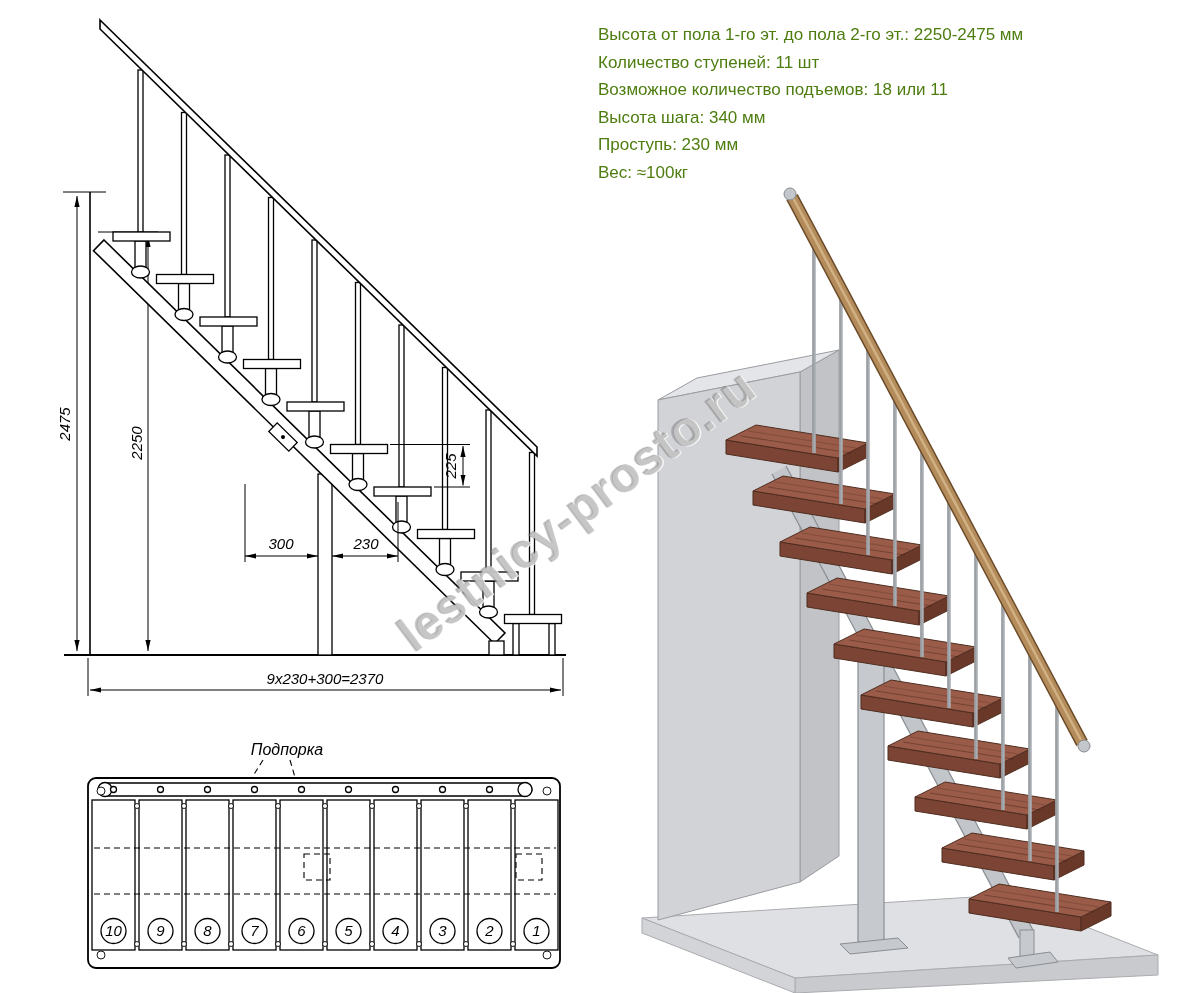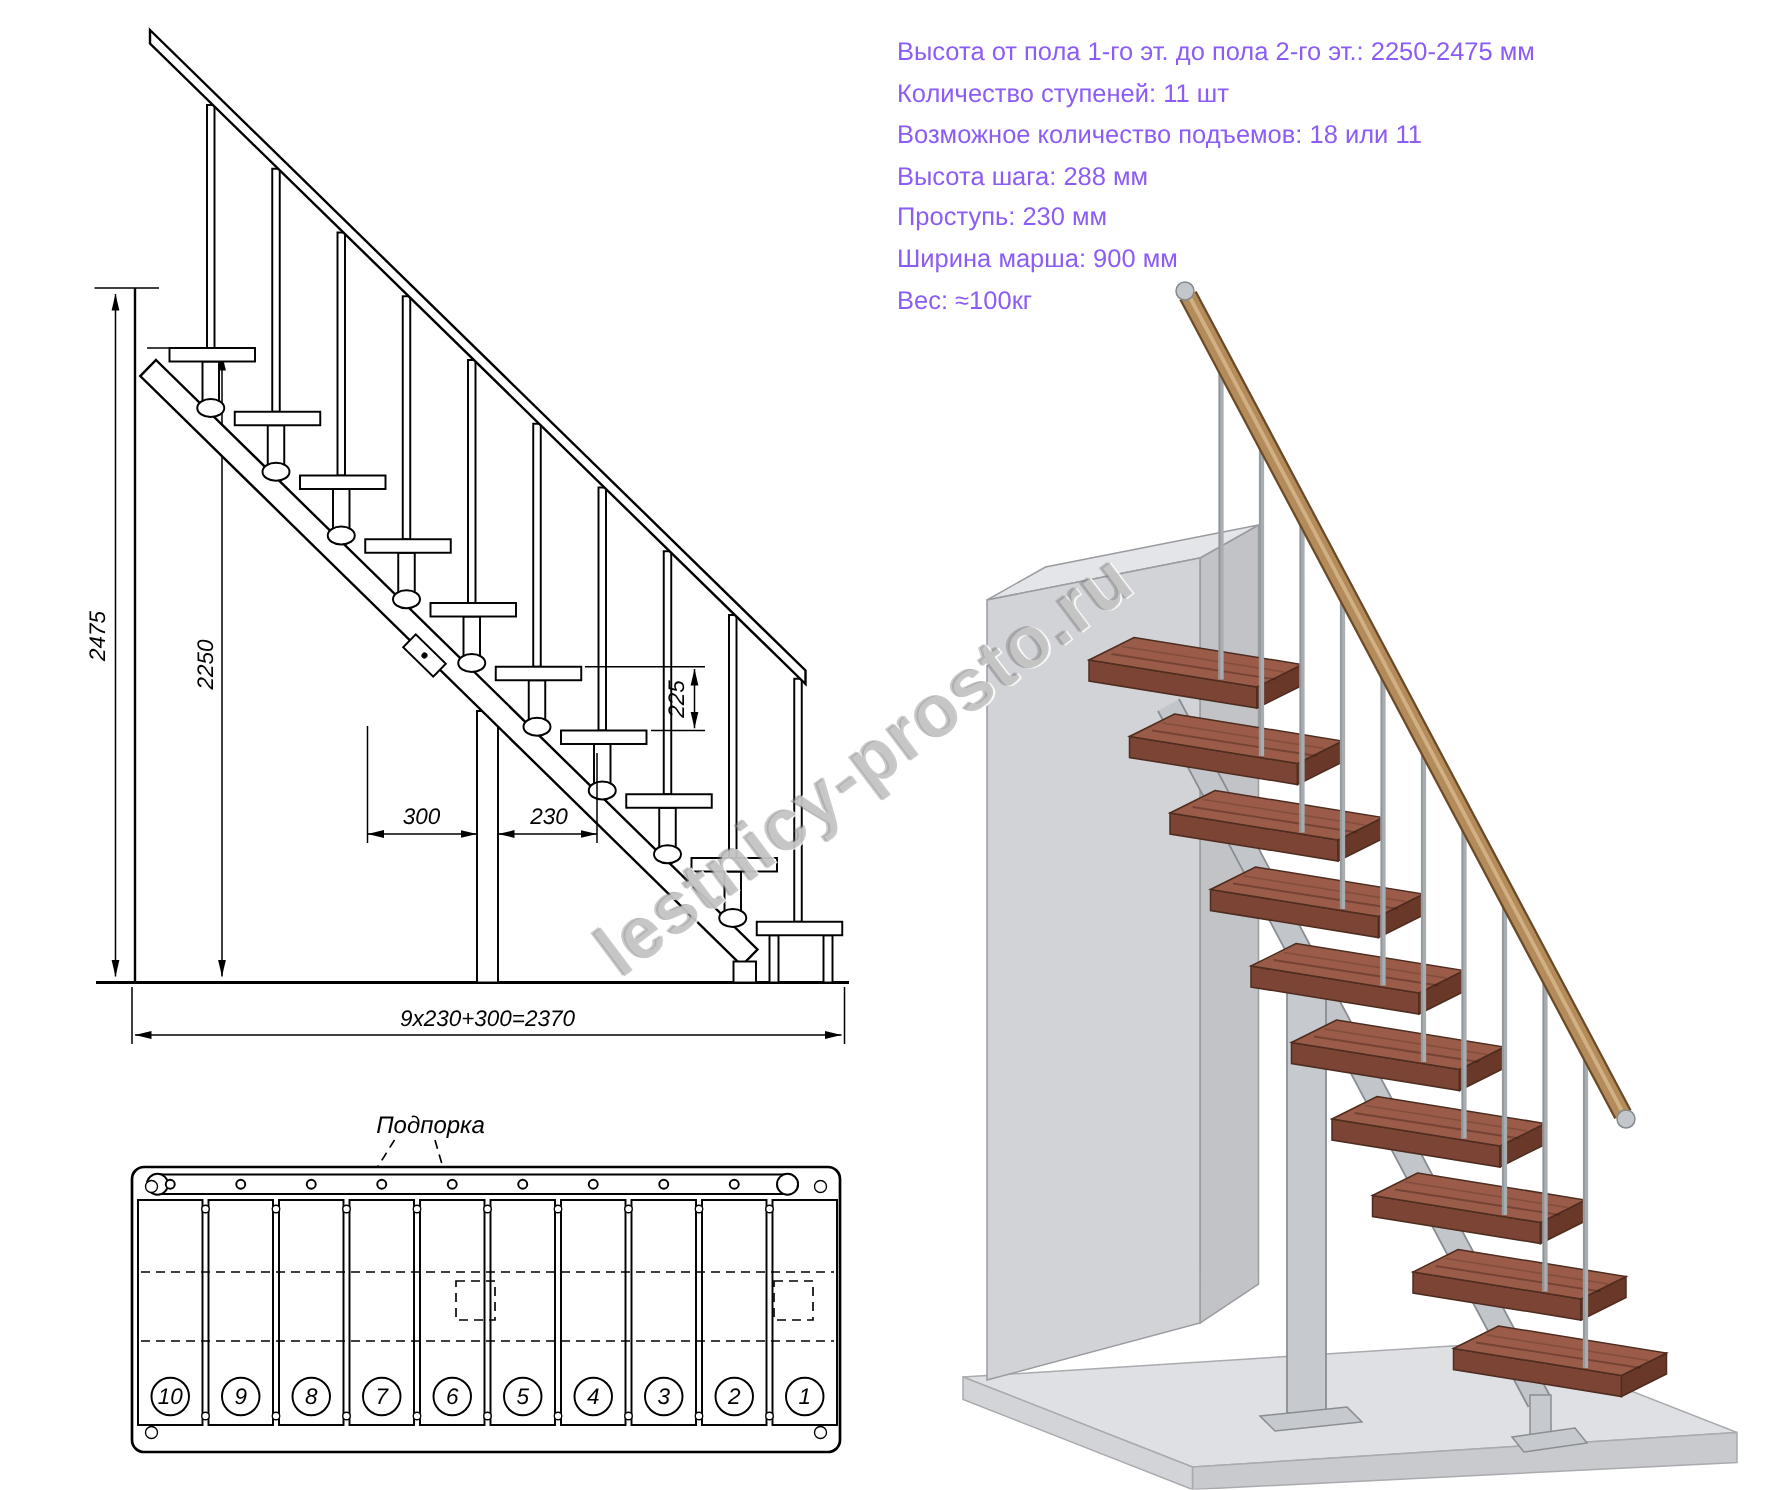--- a/index.html
+++ b/index.html
@@ -1,18 +1,18 @@
 <!DOCTYPE html>
 <html><head>
 <meta charset="utf-8">
 <style>
   html,body{margin:0;padding:0;background:#fff;}
   body{width:1191px;height:993px;position:relative;overflow:hidden;font-family:"Liberation Sans",sans-serif;}
   #stage{position:absolute;left:0;top:0;width:1191px;height:993px;}
-  .specs{position:absolute;left:598px;top:21px;font-size:17px;line-height:27.6px;color:#8b5cf6;z-index:3;}
+  .specs{position:absolute;left:598px;top:21px;font-size:17px;line-height:27.6px;color:#4d7c0f;z-index:3;}
   .watermark{position:absolute;left:404px;top:612px;font-size:49px;font-weight:bold;letter-spacing:1px;
     color:rgba(150,150,150,.5);transform:rotate(-37deg);transform-origin:0 50%;white-space:nowrap;z-index:6;
     text-shadow:1px 1px 0 rgba(255,255,255,.85),-1px -1px 0 rgba(105,105,105,.35);pointer-events:none;}
   svg{position:absolute;left:0;top:0;}
   svg text{font-family:"Liberation Sans",sans-serif;fill:#000;}
   .dim{font-size:15px;font-style:italic;}
   .lbl{font-size:16px;font-style:italic;}
   .num{font-size:15px;font-style:italic;}
   .w{fill:#fff;stroke:#000;stroke-width:1.3;}
   .ln{stroke:#000;stroke-width:1.6;fill:none;}
@@ -22,23 +22,22 @@
 </style>
 </head>
 <body>
 
 <div id="stage">
 
   <div class="specs">
     <div>Высота от пола 1-го эт. до пола 2-го эт.: 2250-2475 мм</div>
     <div>Количество ступеней: 11 шт</div>
     <div>Возможное количество подъемов: 18 или 11</div>
-    <div>Высота шага: 288 мм</div>
+    <div>Высота шага: 340 мм</div>
     <div>Проступь: 230 мм</div>
-    <div>Ширина марша: 900 мм</div>
     <div>Вес: ≈100кг</div>
   </div>
 
   <svg width="1191" height="993" viewBox="0 0 1191 993">
     <defs>
       <marker id="arr" markerUnits="userSpaceOnUse" markerWidth="12" markerHeight="10" refX="11" refY="5" orient="auto-start-reverse">
         <path d="M11,5 L0,2.4 L0,7.6 z" fill="#000"></path>
       </marker>
 
       <g id="estep">

